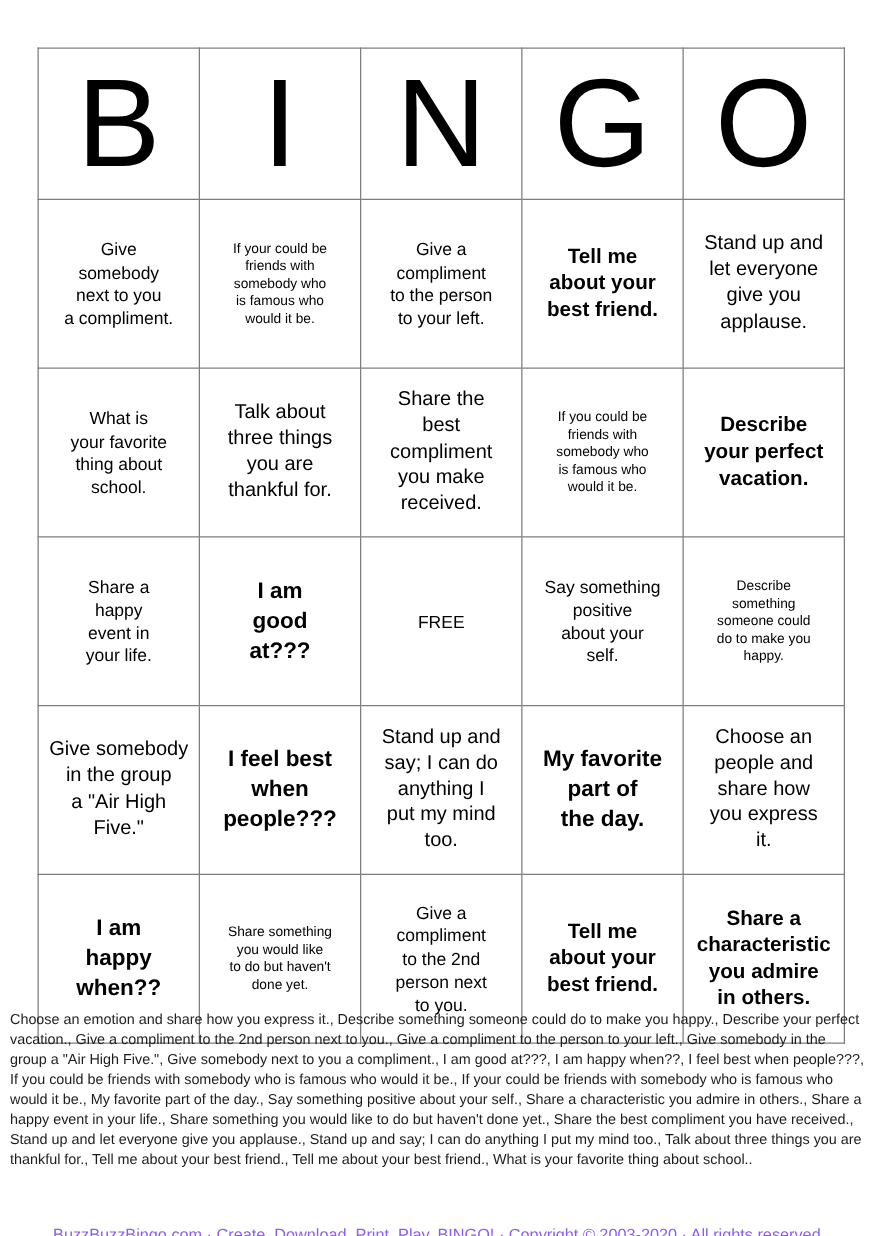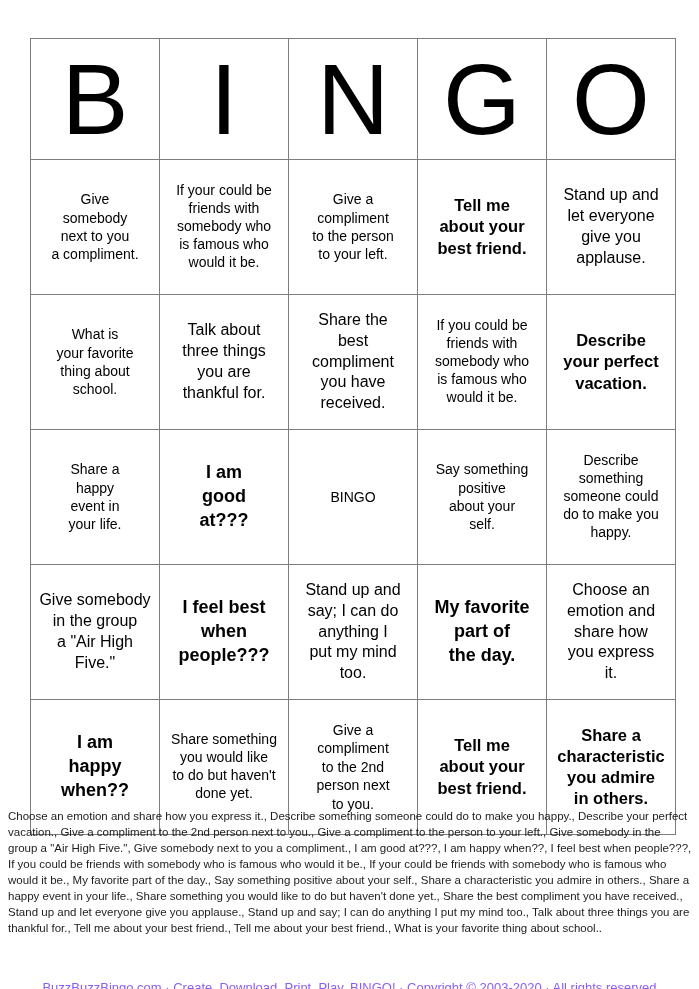--- a/index.html
+++ b/index.html
@@ -35,21 +35,21 @@
     overflow: hidden;
   }
   tr.header-row td {
     height: 120px;
     font-size: 100px;
     line-height: 1;
     padding: 0;
     white-space: nowrap;
   }
   tr.card-row td { height: 126px; }
-  .sz-xs { font-size: 14px;   line-height: 1.28; }
+  .sz-xs { font-size: 11px;   line-height: 1.28; }
   .sz-sm { font-size: 16px;   line-height: 1.3;  }
   .sz-md { font-size: 14px;   line-height: 1.32; }
   .sz-lg { font-size: 16.5px; line-height: 1.28; font-weight: bold; }
   .sz-xl { font-size: 18px;   line-height: 1.32; font-weight: bold; }
   .footer-block {
     position: absolute;
     left: 8px;
     right: 7px;
     top: 808px;
     font-size: 11.5px;
@@ -108,40 +108,40 @@
       <td class="sz-md">What is
 your favorite
 thing about
 school.</td>
       <td class="sz-sm">Talk about
 three things
 you are
 thankful for.</td>
       <td class="sz-sm">Share the
 best compliment
-you have
+you make
 received.</td>
       <td class="sz-xs">If you could be
 friends with
 somebody who
 is famous  who
 would it be.</td>
       <td class="sz-lg">Describe
 your perfect
 vacation.</td>
     </tr>
     <tr class="card-row">
       <td class="sz-md">Share a
 happy
 event in
 your life.</td>
       <td class="sz-xl">I am
 good
 at???</td>
-      <td class="sz-md">BINGO</td>
+      <td class="sz-md">FREE</td>
       <td class="sz-md">Say something
 positive
 about your
 self.</td>
       <td class="sz-xs">Describe
 something
 someone could
 do to make you
 happy.</td>
     </tr>
@@ -155,21 +155,21 @@
 people???</td>
       <td class="sz-sm">Stand up and
 say; I can do
 anything I
 put my mind
 too.</td>
       <td class="sz-xl">My favorite
 part of
 the day.</td>
       <td class="sz-sm">Choose an
-emotion and
+people and
 share how
 you express
 it.</td>
     </tr>
     <tr class="card-row">
       <td class="sz-xl">I am
 happy
 when??</td>
       <td class="sz-xs">Share something
 you would like

